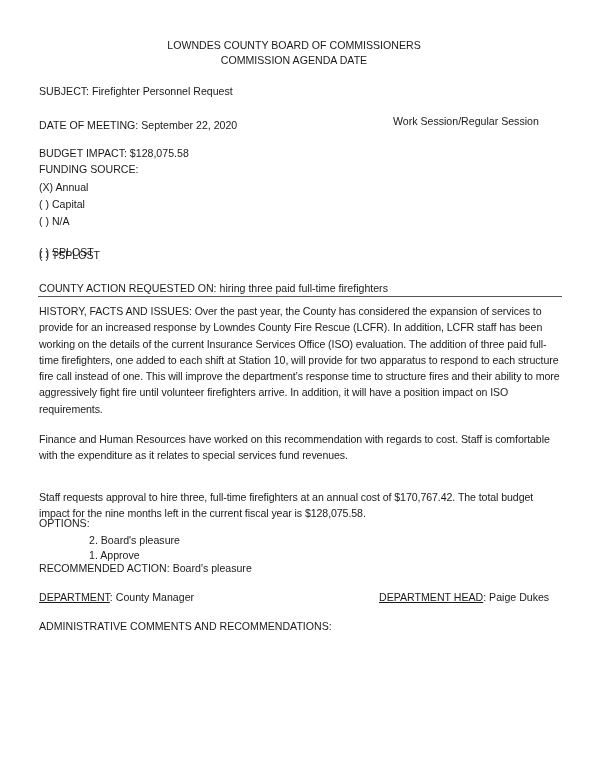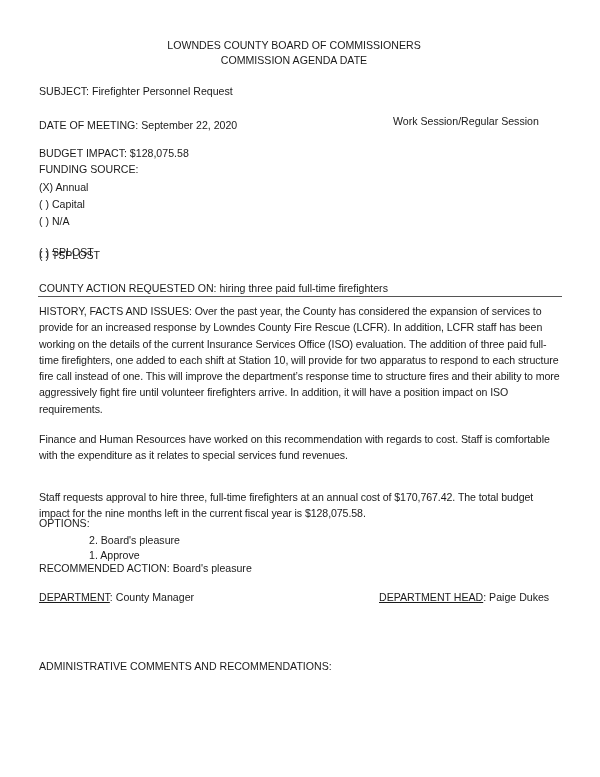--- a/index.html
+++ b/index.html
@@ -84,15 +84,15 @@
 
   <div class="abs" style="left:39px; top:561px;">
     <span>RECOMMENDED ACTION:</span>
     <span>Board's pleasure</span>
   </div>
 
   <div class="abs" style="left:39px; top:590px;"><span class="u">DEPARTMENT</span><span>: County Manager</span></div>
 
   <div class="abs" style="left:331px; top:590px;padding-left:48px;"><span class="u">DEPARTMENT HEAD</span><span>: Paige Dukes</span></div>
 
-  <div class="abs" style="left:39px; top:619px;margin-top:40px;">ADMINISTRATIVE COMMENTS AND RECOMMENDATIONS:</div>
+  <div class="abs" style="left:39px; top:619px;">ADMINISTRATIVE COMMENTS AND RECOMMENDATIONS:</div>
 
 </div>
 
 </body></html>

